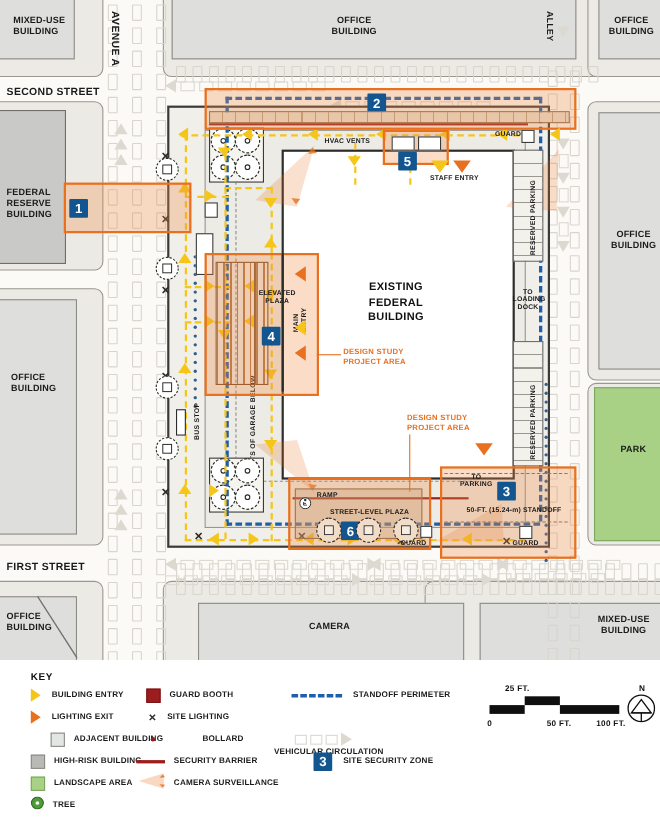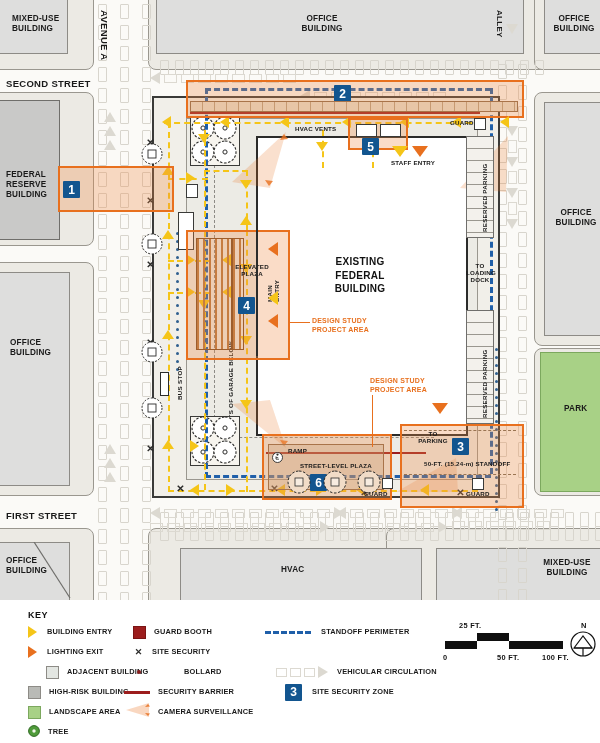--- a/index.html
+++ b/index.html
@@ -807,21 +807,21 @@
     <div class="streetname" style="left:504px;top:10px;transform-origin:0 0;transform:rotate(90deg);white-space:nowrap;font-size:8px;">ALLEY</div>
 
     <div class="bldglbl" style="left:12px;top:14px;">MIXED-USE<br>BUILDING</div>
     <div class="bldglbl c" style="left:282px;top:14px;width:80px;">OFFICE<br>BUILDING</div>
     <div class="bldglbl c" style="left:546px;top:14px;width:56px;">OFFICE<br>BUILDING</div>
     <div class="bldglbl" style="left:6px;top:170px;">FEDERAL<br>RESERVE<br>BUILDING</div>
     <div class="bldglbl" style="left:10px;top:338px;">OFFICE<br>BUILDING</div>
     <div class="bldglbl c" style="left:548px;top:208px;width:56px;">OFFICE<br>BUILDING</div>
     <div class="bldglbl" style="left:564px;top:404px;">PARK</div>
     <div class="bldglbl" style="left:6px;top:556px;">OFFICE<br>BUILDING</div>
-    <div class="bldglbl" style="left:281px;top:565px;">HVAC</div>
+    <div class="bldglbl" style="left:281px;top:565px;">CAMERA</div>
     <div class="bldglbl c" style="left:534px;top:558px;width:66px;">MIXED-USE<br>BUILDING</div>
 
   </div>
 
   <div id="legend">
     <div class="keyttl">KEY</div>
 
     <div class="lgitem" style="left:28px;top:25px;">
       <span class="lg-tri-y" style="margin-right:10px;"></span>
       <span class="lgtxt">BUILDING ENTRY</span>
@@ -851,21 +851,21 @@
       </span>
       <span class="lgtxt">TREE</span>
     </div>
 
     <div class="lgitem" style="left:133px;top:25px;">
       <span class="sq" style="background:#9c1d1d;border-color:#7a1414;margin-right:8px;"></span>
       <span class="lgtxt">GUARD BOOTH</span>
     </div>
     <div class="lgitem" style="left:133px;top:45px;">
       <span style="width:11px;margin-right:8px;display:block;font-size:9px;font-weight:bold;color:#2b2b2a;text-align:center;">✕</span>
-      <span class="lgtxt">SITE SECURITY</span>
+      <span class="lgtxt">SITE LIGHTING</span>
     </div>
     <div class="lgitem" style="left:133px;top:65px;gap:32px;">
       <span style="width:11px;margin-right:8px;display:flex;justify-content:center;">
         <span style="width:4px;height:4px;border-radius:50%;background:#8a1f1f;display:block;"></span>
       </span>
       <span class="lgtxt">BOLLARD</span>
     </div>
     <div class="lgitem" style="left:124px;top:85px;">
       <span style="width:26px;height:3px;background:#9c1d1d;margin-right:8px;display:block;"></span>
       <span class="lgtxt">SECURITY BARRIER</span>
@@ -878,21 +878,21 @@
             <path d="M24,14 L21,11 L26,11.5 Z" fill="#e8701e" opacity=".85"></path>
           </svg>
       </span>
       <span class="lgtxt">CAMERA SURVEILLANCE</span>
     </div>
 
     <div class="lgitem" style="left:265px;top:25px;">
       <span style="width:46px;height:0;border-top:3px dashed #1f5fa9;margin-right:10px;display:block;"></span>
       <span class="lgtxt">STANDOFF PERIMETER</span>
     </div>
-    <div class="lgitem" style="left:276px;top:65px;">
+    <div class="lgitem" style="left:249px;top:65px;flex-direction:column;">
       <span style="margin-right:9px;display:flex;align-items:center;gap:3px;">
         <span style="display:block;width:9px;height:7px;border:1.4px solid #dcd9d1;"></span>
         <span style="display:block;width:9px;height:7px;border:1.4px solid #dcd9d1;"></span>
         <span style="display:block;width:9px;height:7px;border:1.4px solid #dcd9d1;"></span>
         <span style="width:0;height:0;border-top:6px solid transparent;border-bottom:6px solid transparent;border-left:10px solid #dcd9d1;display:block;"></span>
       </span>
       <span class="lgtxt">VEHICULAR CIRCULATION</span>
     </div>
     <div class="lgitem" style="left:285px;top:85px;">
       <span class="znum" style="position:relative;margin-right:10px;">3</span>

